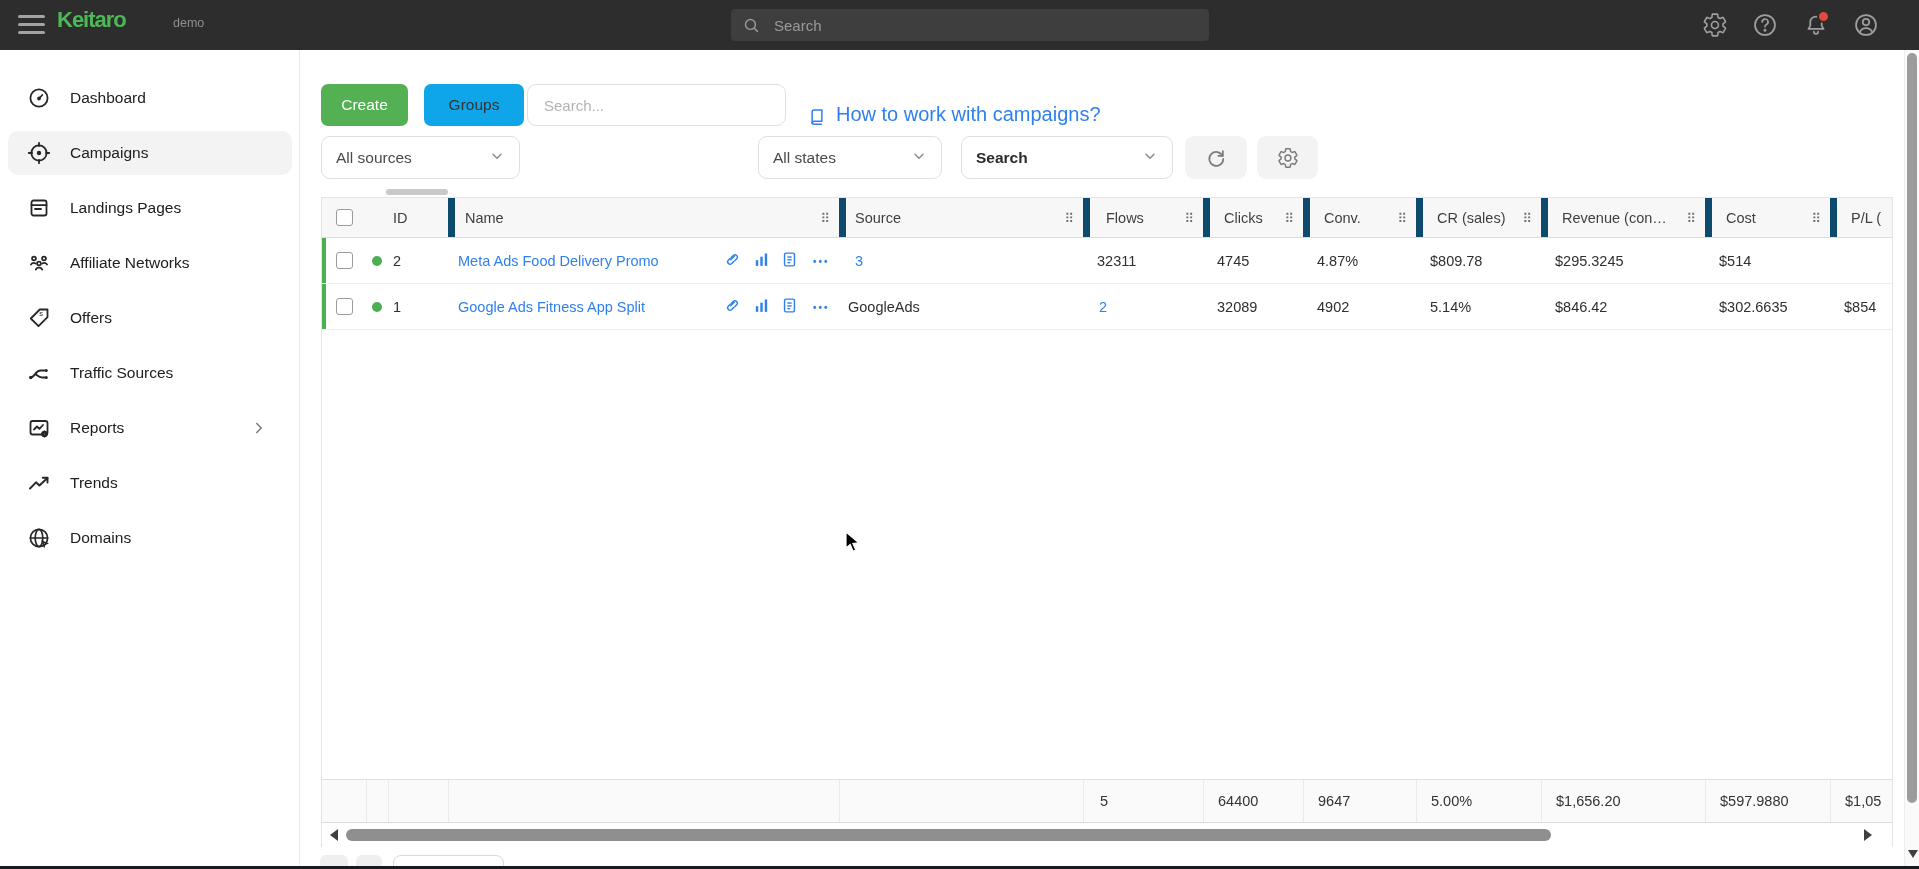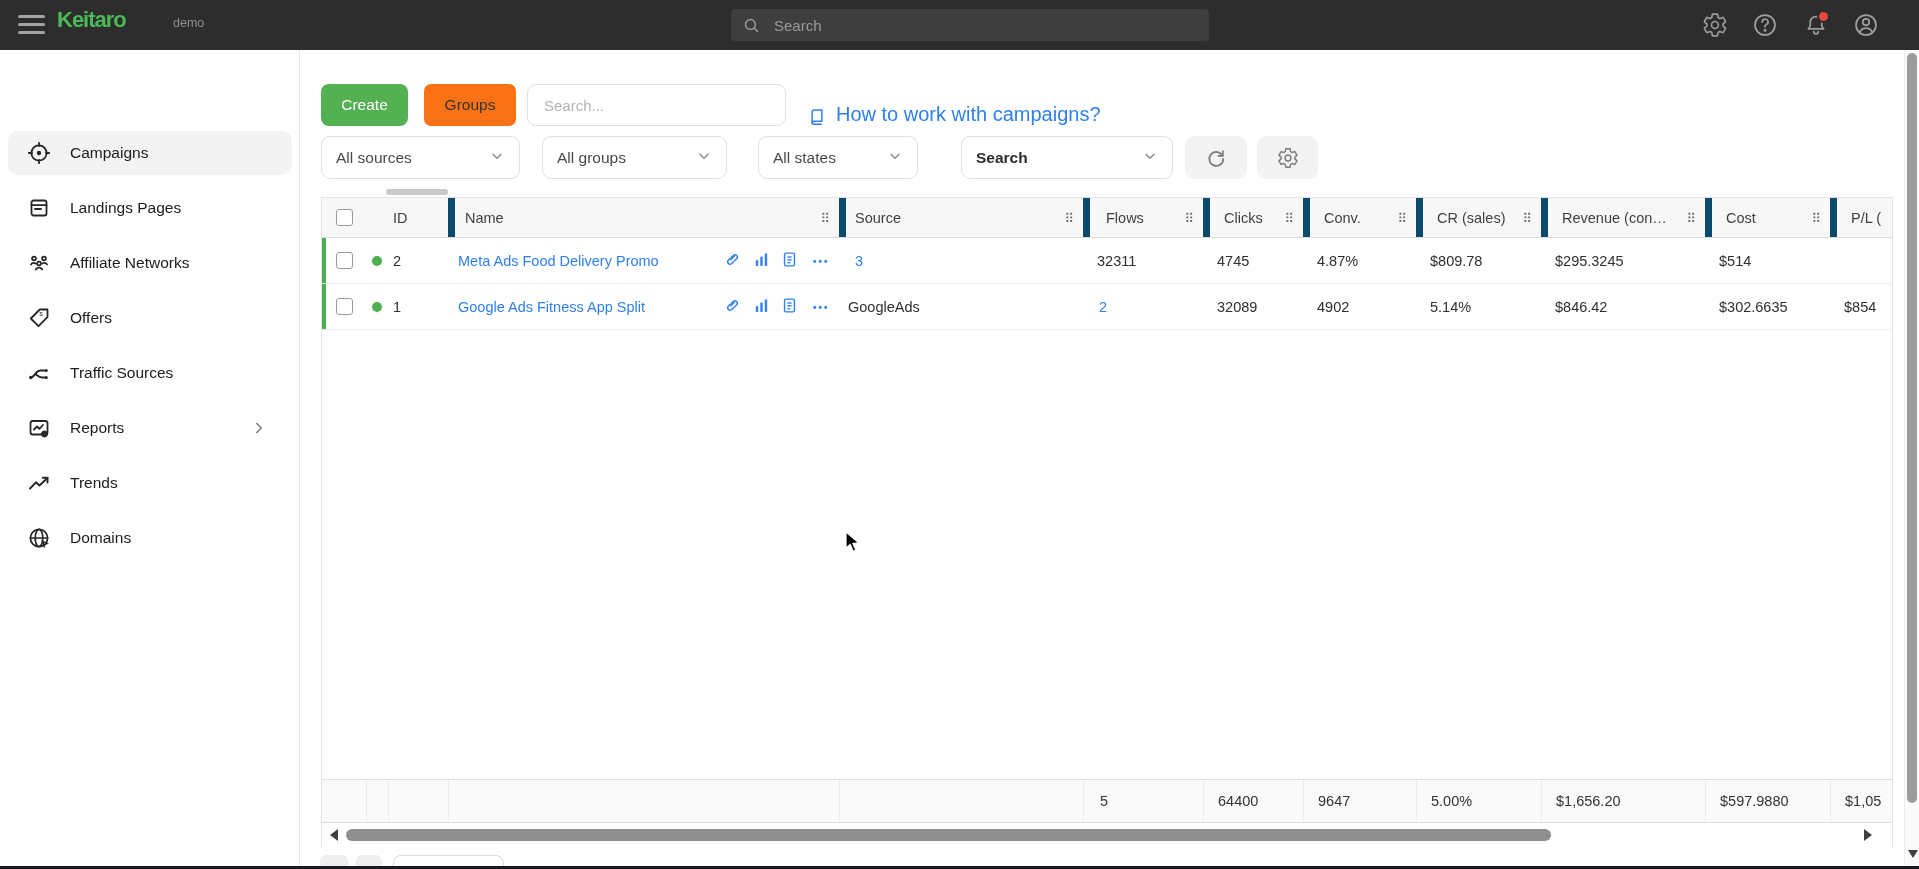--- a/index.html
+++ b/index.html
@@ -22,22 +22,22 @@
   
   .sidebar{position:absolute;left:0;top:50px;width:300px;height:819px;background:#fff;border-right:1px solid #e8e8e8;box-sizing:border-box;}
   .side-item{position:absolute;left:8px;width:284px;height:44px;border-radius:10px;display:flex;align-items:center;cursor:pointer;color:#202020;}
   .side-item.active{background:#f3f3f3;}
   .side-item .s-ic{position:absolute;left:19px;top:10px;width:24px;height:24px;color:#262626;}
   .side-item .s-label{position:absolute;left:62px;font-size:15.5px;}
   .side-item .s-chev{position:absolute;right:24px;top:13px;width:18px;height:18px;color:#7a7a7a;}
 
   
   .btn{position:absolute;top:84px;height:42px;border-radius:7px;display:flex;align-items:center;justify-content:center;font-size:15.5px;cursor:pointer;box-sizing:border-box;}
-  .btn.create{left:321px;width:87px;background:#53b153;color:#fff;border-radius:8px;}
-  .btn.groups{left:424px;width:92px;background:#f97316;color:#333;}
+  .btn.create{left:321px;width:87px;background:#53b153;color:#fff;}
+  .btn.groups{left:424px;width:100px;background:#0ea5e9;color:#333;}
   .tb-search{position:absolute;left:527px;top:84px;width:259px;height:42px;border:1px solid #e0e0e0;border-radius:9px;box-sizing:border-box;display:flex;align-items:center;padding:0 14px;background:#fff;}
   .tb-search input{border:none;outline:none;font-size:15px;width:100%;font-family:inherit;color:#333;}
   .tb-search input::placeholder{color:#b3b3b3;}
   .help-link{position:absolute;left:808px;top:84px;height:42px;display:flex;align-items:flex-end;color:#2f80ed;font-size:20px;cursor:pointer;}
   .help-link svg{margin-right:10px;}
 
   
   .dd{position:absolute;top:136px;height:43px;border:1px solid #e0e0e0;border-radius:9px;background:#fff;box-sizing:border-box;display:flex;align-items:center;padding:0 14px;font-size:15.5px;color:#4a4a4a;cursor:pointer;}
   .dd .dd-chev{margin-left:auto;color:#8b8b8b;}
   .dd.today{color:#2b2b2b;font-weight:bold;}
@@ -135,20 +135,28 @@
       <svg width="26" height="26" viewBox="0 0 24 24" fill="none" stroke="#9e9e9e" stroke-width="1.6" stroke-linecap="round">
           <circle cx="12" cy="12" r="9.2"></circle>
           <circle cx="12" cy="9.3" r="3"></circle>
           <path d="M6.4 18.2a6.3 6.3 0 0 1 11.2 0"></path>
         </svg>
     </div>
   </header>
 
   <aside class="sidebar">
 
+    <div class="side-item" style="top:26px">
+      <span class="s-ic"><svg width="24" height="24" viewBox="0 0 24 24" fill="none" stroke="currentColor" stroke-width="1.8" stroke-linecap="round">
+            <circle cx="12" cy="12" r="8.6"></circle>
+            <line x1="12" y1="12.5" x2="15.3" y2="9"></line>
+            <circle cx="12" cy="12.5" r="1" fill="currentColor"></circle>
+          </svg></span>
+      <span class="s-label">Dashboard</span>
+    </div>
 
     <div class="side-item active" style="top:81px">
       <span class="s-ic"><svg width="24" height="24" viewBox="0 0 24 24" fill="none" stroke="currentColor" stroke-width="1.8" stroke-linecap="round">
             <circle cx="12" cy="12" r="7.6"></circle>
             <circle cx="12" cy="12" r="2.2" fill="currentColor" stroke="none"></circle>
             <line x1="12" y1="1.8" x2="12" y2="5"></line>
             <line x1="12" y1="19" x2="12" y2="22.2"></line>
             <line x1="1.8" y1="12" x2="5" y2="12"></line>
             <line x1="19" y1="12" x2="22.2" y2="12"></line>
           </svg></span>
@@ -245,27 +253,21 @@
       </svg>
     <span>How to work with campaigns?</span>
   </div>
 
   <div class="dd" style="left:321px;width:199px">
     <span>All sources</span>
     <span class="dd-chev"><svg width="16" height="16" viewBox="0 0 24 24" fill="none" stroke="currentColor" stroke-width="2.2" stroke-linecap="round" stroke-linejoin="round">
           <path d="M6 9.5l6 6 6-6"></path>
         </svg></span>
   </div>
-  <div class="dd" style="left:542px;width:185px">
-    <span>All groups</span>
-    <span class="dd-chev"><svg width="16" height="16" viewBox="0 0 24 24" fill="none" stroke="currentColor" stroke-width="2.2" stroke-linecap="round" stroke-linejoin="round">
-          <path d="M6 9.5l6 6 6-6"></path>
-        </svg></span>
-  </div>
-  <div class="dd" style="left:758px;width:160px">
+  <div class="dd" style="left:758px;width:184px">
     <span>All states</span>
     <span class="dd-chev"><svg width="16" height="16" viewBox="0 0 24 24" fill="none" stroke="currentColor" stroke-width="2.2" stroke-linecap="round" stroke-linejoin="round">
           <path d="M6 9.5l6 6 6-6"></path>
         </svg></span>
   </div>
   <div class="dd today" style="left:961px;width:212px">
     <span>Search</span>
     <span class="dd-chev"><svg width="16" height="16" viewBox="0 0 24 24" fill="none" stroke="currentColor" stroke-width="2.2" stroke-linecap="round" stroke-linejoin="round">
           <path d="M6 9.5l6 6 6-6"></path>
         </svg></span>

